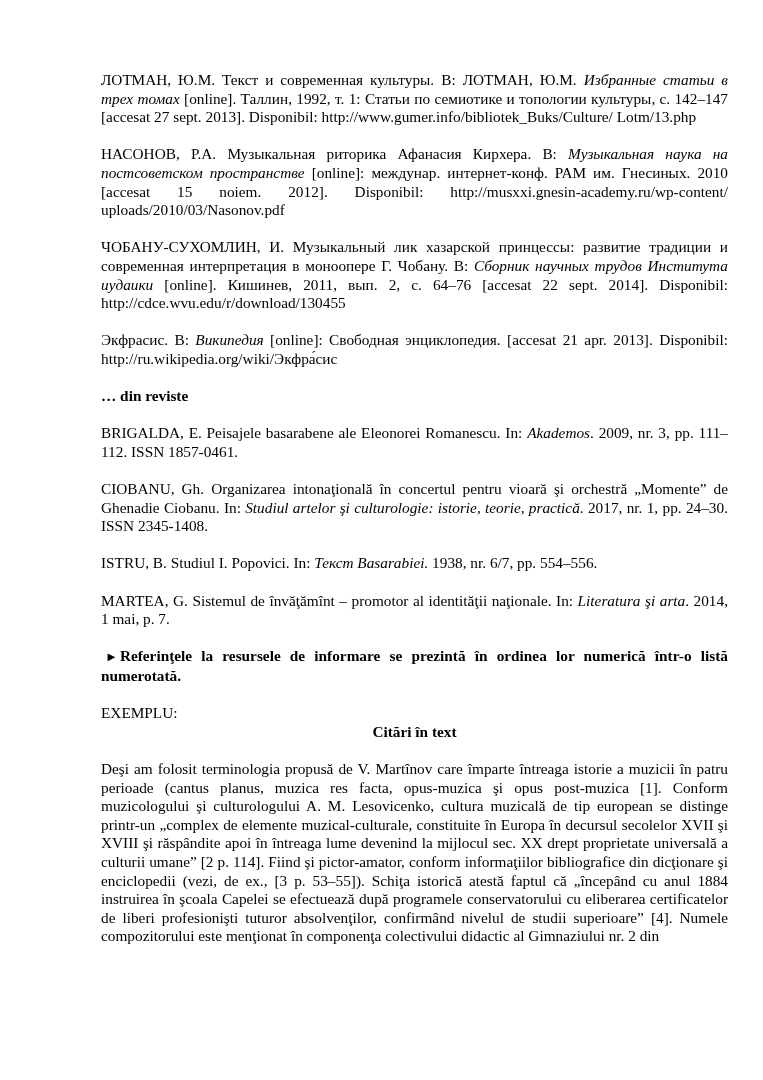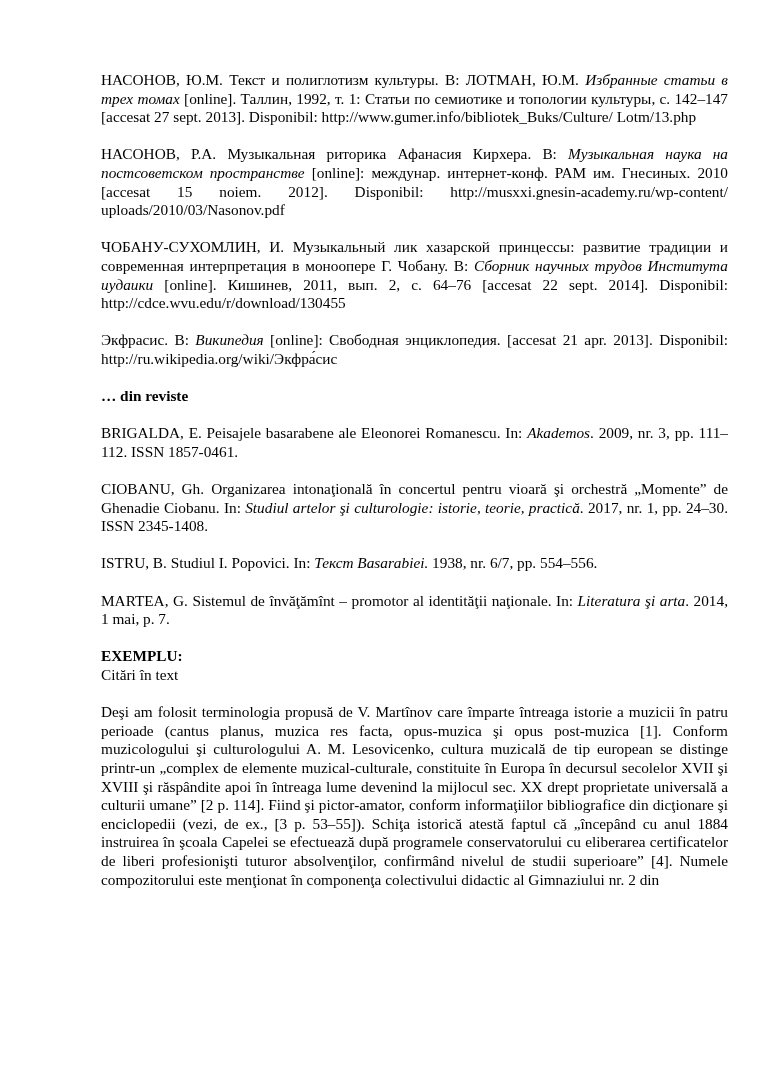--- a/index.html
+++ b/index.html
@@ -8,33 +8,33 @@
     font-family: "Liberation Serif", serif; color: #000;
   }
   .page {
     position: absolute; left: 101px; top: 71px; width: 627px;
     font-size: 15.3px; line-height: 18.6px;
   }
   .p {
     margin: 0 0 18.6px 0; text-align: justify;
   }
   .heading { font-weight: bold; margin: 0 0 18.6px 0; }
-  .center { font-weight: normal; margin: 0 0 18.6px 0; }
+  .center { text-align: center; font-weight: bold; margin: 0 0 18.6px 0; }
   .note { font-weight: bold; text-align: justify; margin: 0 0 18.6px 0; }
   .note .arrow { margin-left: 4px; margin-right: 2px; font-size: 13px; }
   i { font-style: italic; }
-  .ex { font-weight: bold; margin: 0; }
+  .ex { font-weight: normal; margin: 0; }
 </style>
 </head>
 <body>
 
 <div class="page">
 
   <p class="p">
-    <span>НАСОНОВ, Ю.М. Текст и полиглотизм культуры. В: ЛОТМАН, Ю.М. </span><i>Избранные статьи в трех томах</i><span> [online]. Таллин, 1992, т. 1: Статьи по семиотике и топологии культуры, с. 142–147 [accesat 27 sept. 2013]. Disponibil: http://www.gumer.info/bibliotek_Buks/Culture/ Lotm/13.php</span>
+    <span>ЛОТМАН, Ю.М. Текст и современная культуры. В: ЛОТМАН, Ю.М. </span><i>Избранные статьи в трех томах</i><span> [online]. Таллин, 1992, т. 1: Статьи по семиотике и топологии культуры, с. 142–147 [accesat 27 sept. 2013]. Disponibil: http://www.gumer.info/bibliotek_Buks/Culture/ Lotm/13.php</span>
   </p>
   <p class="p">
     <span>НАСОНОВ, Р.А. Музыкальная риторика Афанасия Кирхера. В: </span><i>Музыкальная наука на постсоветском пространстве</i><span> [online]: междунар. интернет-конф. РАМ им. Гнесиных. 2010 [accesat 15 noiem. 2012]. Disponibil: http://musxxi.gnesin-academy.ru/wp-content/ uploads/2010/03/Nasonov.pdf</span>
   </p>
   <p class="p">
     <span>ЧОБАНУ-СУХОМЛИН, И. Музыкальный лик хазарской принцессы: развитие традиции и современная интерпретация в моноопере Г. Чобану. В: </span><i>Сборник научных трудов Института иудаики</i><span> [online]. Кишинев, 2011, вып. 2, с. 64–76 [accesat 22 sept. 2014]. Disponibil: http://cdce.wvu.edu/r/download/130455</span>
   </p>
   <p class="p">
     <span>Экфрасис. В: </span><i>Википедия</i><span> [online]: Свободная энциклопедия. [accesat 21 apr. 2013]. Disponibil: http://ru.wikipedia.org/wiki/Экфра́сис</span>
   </p>
@@ -49,18 +49,21 @@
   </p>
   <p class="p">
     <span>ISTRU, B. Studiul I. Popovici. In: </span><i>Текст Basarabiei.</i><span> 1938, nr. 6/7, pp. 554–556.</span>
   </p>
 
 
   <p class="p">
     <span>MARTEA, G. Sistemul de învăţămînt – promotor al identităţii naţionale. In: </span><i>Literatura şi arta</i><span>. 2014, 1 mai, p. 7.</span>
   </p>
 
+  <p class="note">
+    <span class="arrow">►</span><span>Referinţele la resursele de informare se prezintă în ordinea lor numerică într-o listă numerotată.</span>
+  </p>
 
   <p class="ex">EXEMPLU:</p>
   <p class="center">Citări în text</p>
   <p class="p">Deşi am folosit terminologia propusă de V. Martînov care împarte întreaga istorie a muzicii în patru perioade (cantus planus,  muzica res facta, opus-muzica şi opus post-muzica [1]. Conform muzicologului şi culturologului A. M. Lesovicenko, cultura muzicală de tip european se distinge printr-un „complex de elemente muzical-culturale, constituite în Europa în decursul secolelor XVII şi XVIII şi răspândite apoi în întreaga lume devenind la mijlocul sec. XX drept proprietate universală a culturii umane” [2 p. 114]. Fiind şi pictor-amator, conform informaţiilor bibliografice din dicţionare şi enciclopedii (vezi, de ex., [3 p. 53–55]). Schiţa istorică atestă faptul că „începând cu anul 1884 instruirea în şcoala Capelei se efectuează după programele conservatorului cu eliberarea certificatelor de liberi profesionişti tuturor absolvenţilor, confirmând nivelul de studii superioare” [4]. Numele compozitorului este menţionat în componenţa colectivului didactic al Gimnaziului nr. 2 din</p>
 
 </div>
 
 </body></html>

